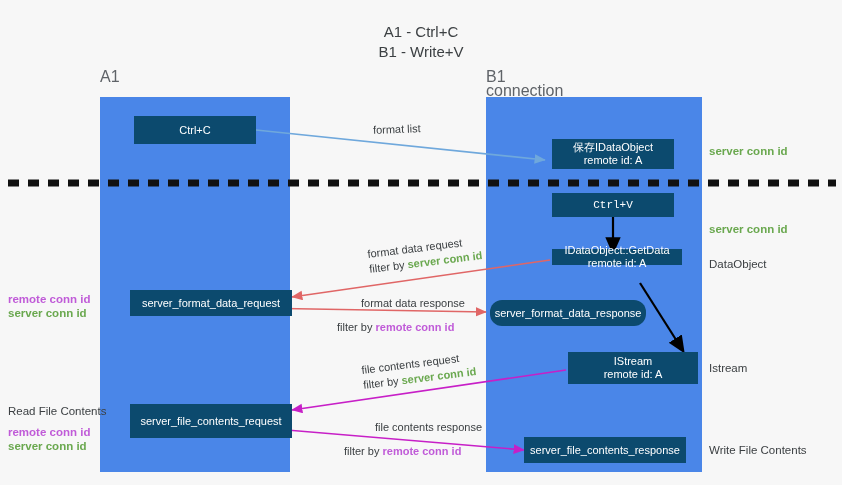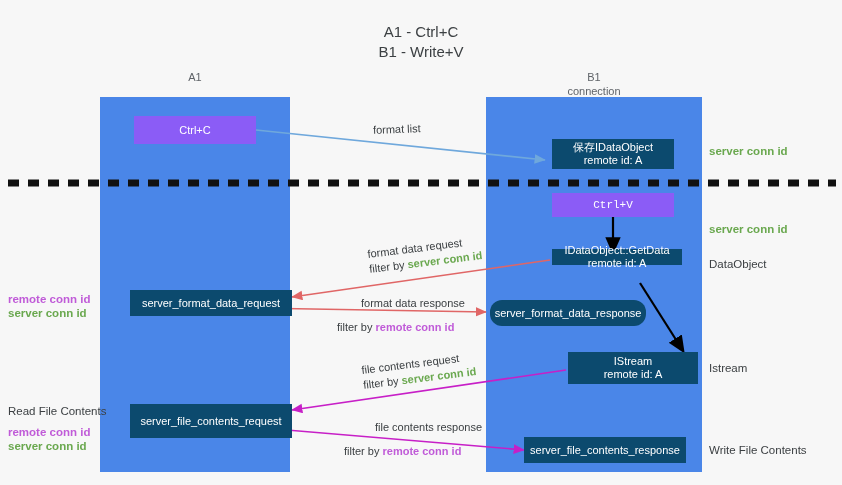--- a/index.html
+++ b/index.html
@@ -16,39 +16,39 @@
   .abs{position:absolute;}
 
   
   #title{
     left:0;top:10px;width:842px;text-align:center;
     font-size:15px;line-height:20px;color:#3c4043;
   }
 
   
   .col-head{
-    text-align:center;font-size:11px;line-height:14px;color:#5f6368;
+    text-align:left;font-size:16px;line-height:14px;color:#5f6368;
   }
 
   
   .lane{background:#4a86e8;}
   #lane-a{left:100px;top:85px;width:190px;height:375px;}
   #lane-b{left:486px;top:85px;width:216px;height:375px;}
 
   
   .node{
     position:absolute;
     display:flex;align-items:center;justify-content:center;
     text-align:center;
     color:#ffffff;
     font-size:11px;line-height:13px;
     box-sizing:border-box;
     padding:2px 4px;
   }
-  .node.green{background:#8b5cf6;}
+  .node.green{background:#0c4a6e;}
   .node.orange{background:#fbb040;background:#fbb04a;}
   .node.orange{background:#0c4a6e;}
 
   
   .side-label{font-size:11.5px;line-height:14px;}
   .green-txt{color:#6aa84f;font-weight:bold;}
   .purple-txt{color:#c05bd8;font-weight:bold;}
   .plain-txt{color:#3c4043;}
 
   

